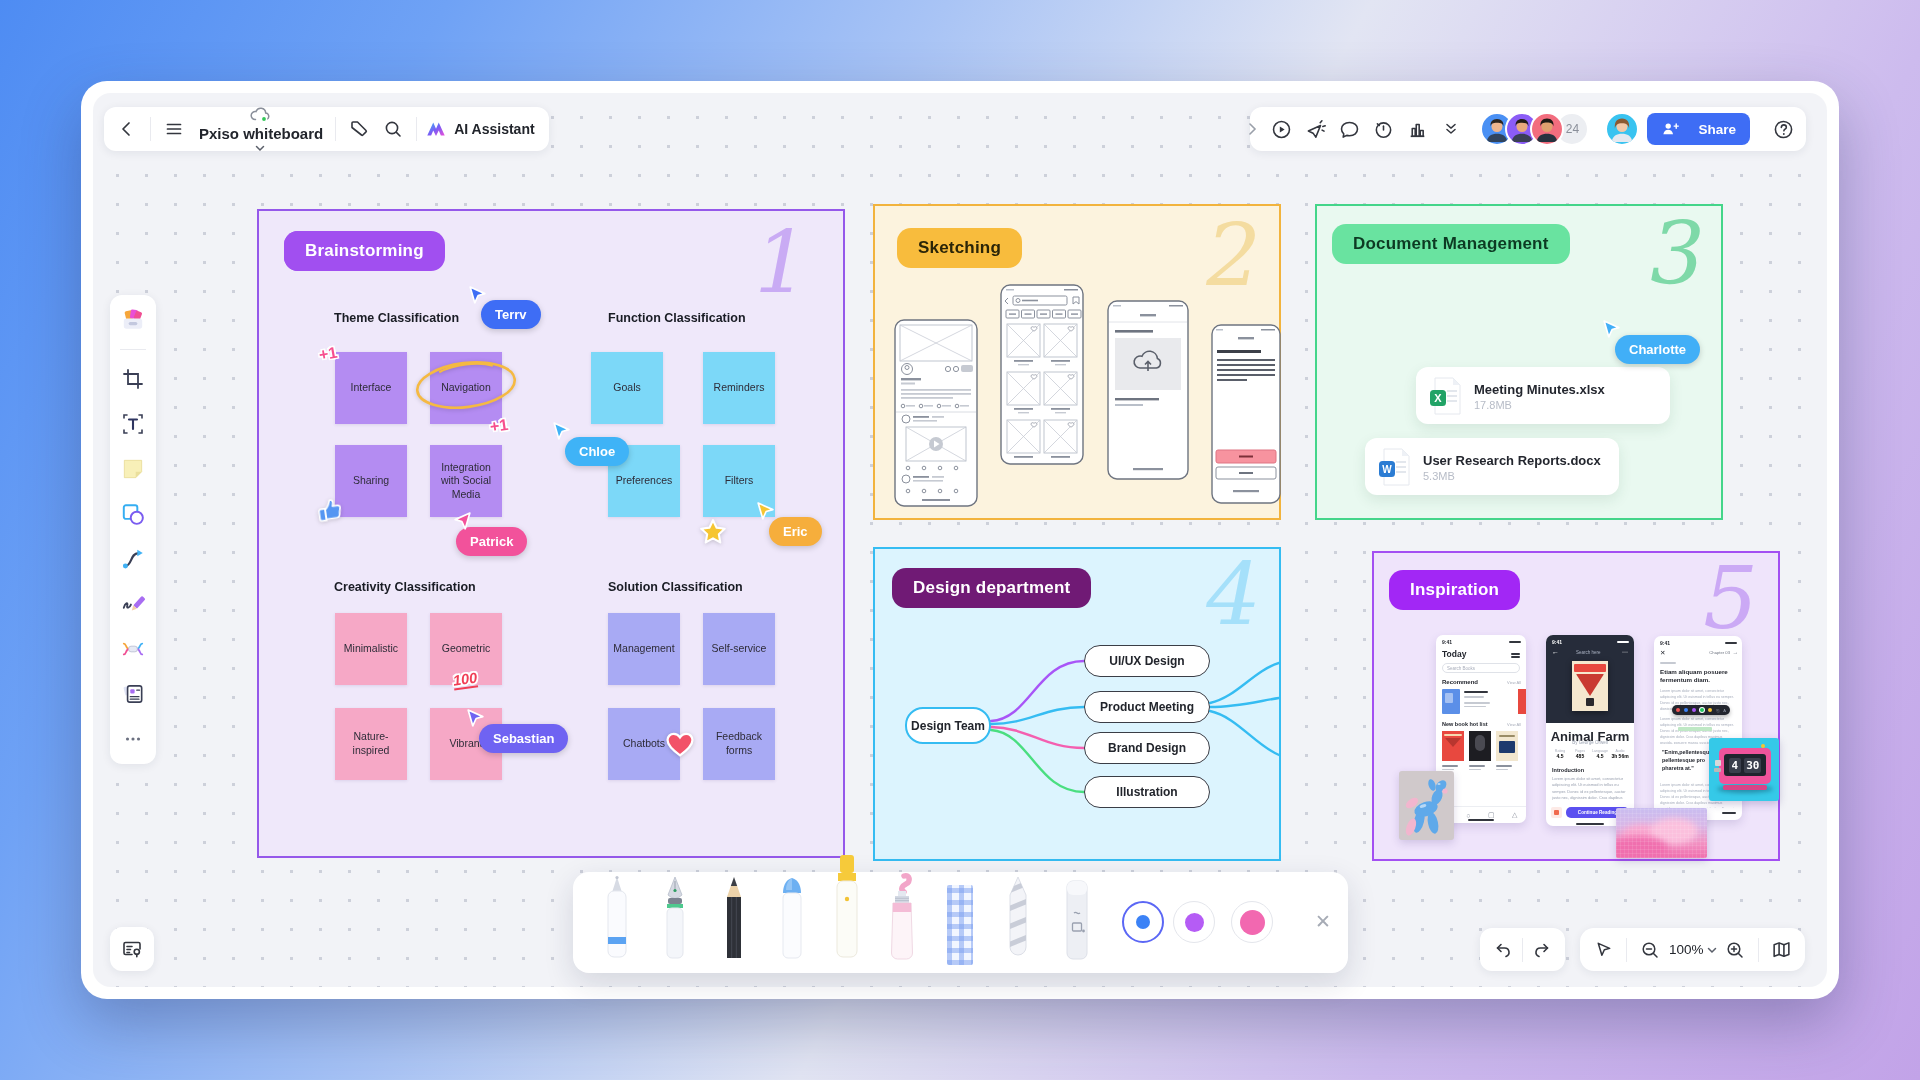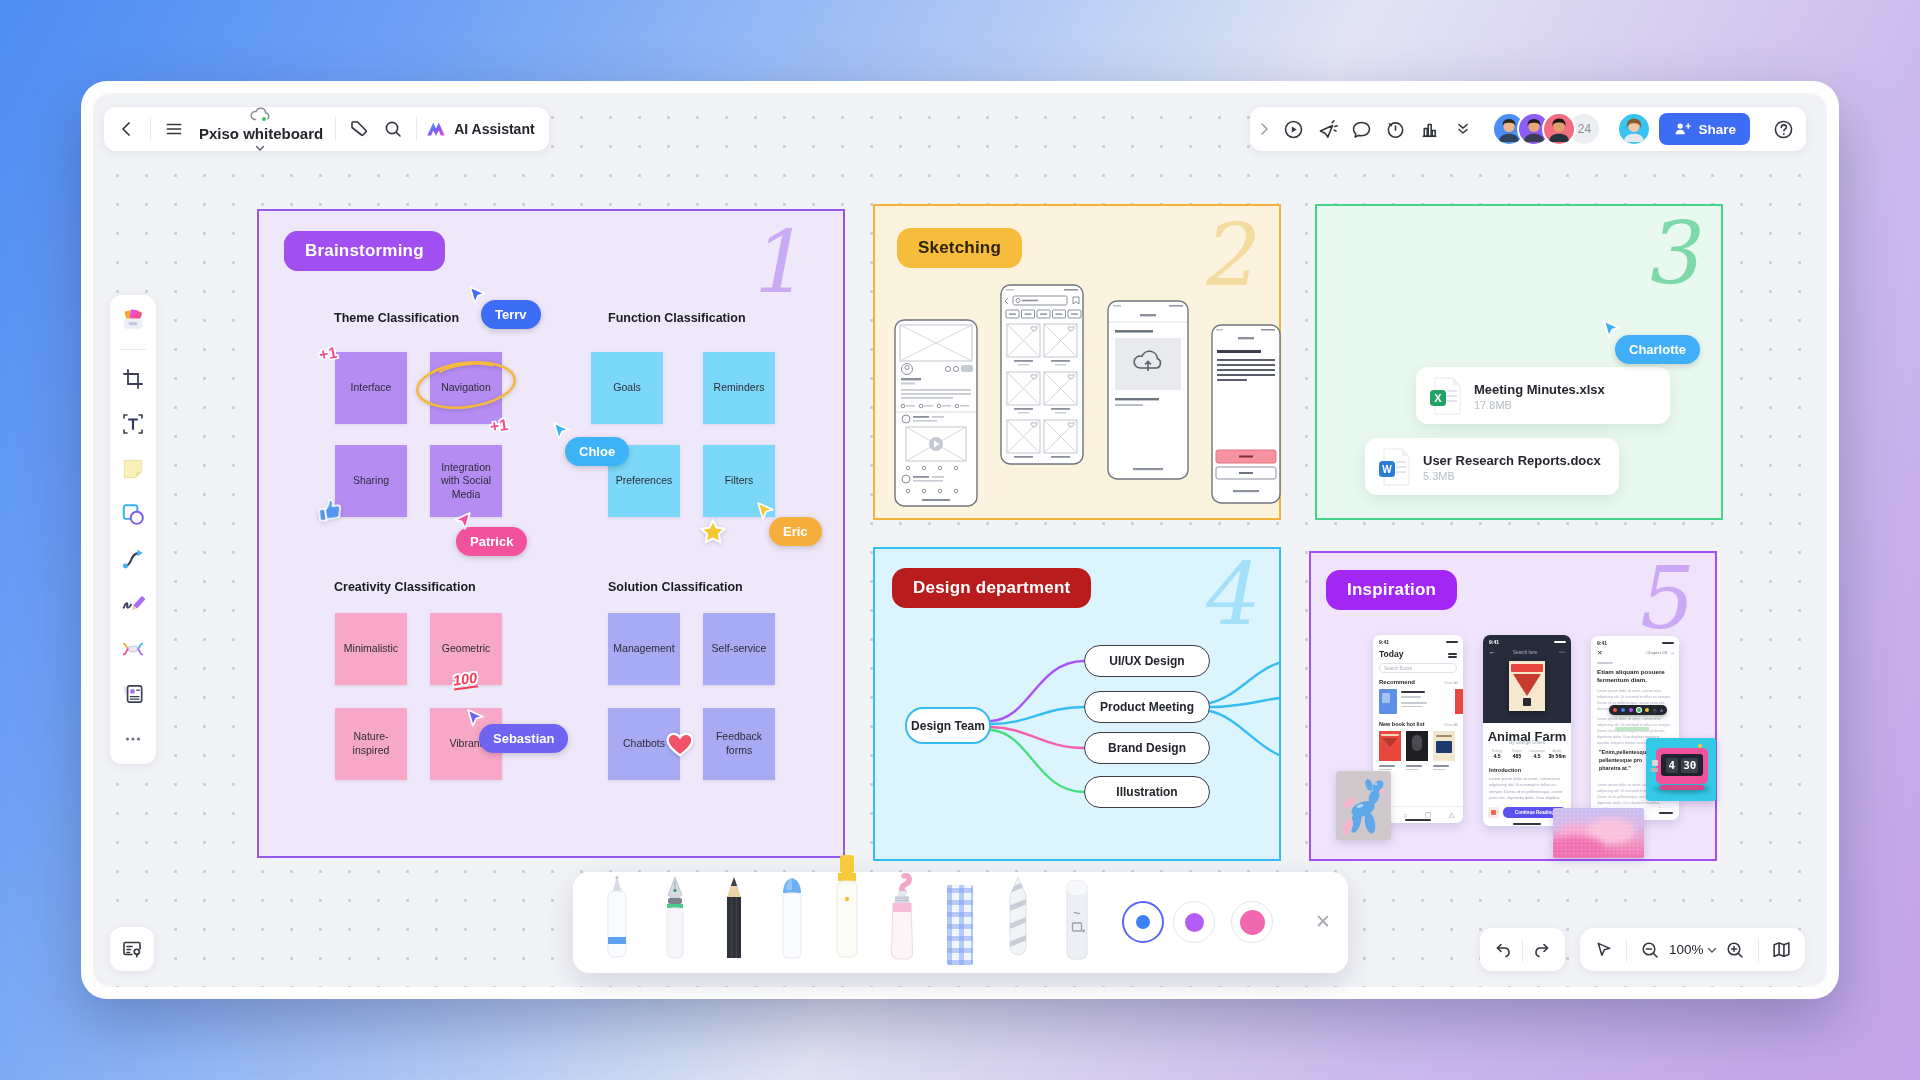--- a/index.html
+++ b/index.html
@@ -10,21 +10,21 @@
     position:relative;
   }
   .window{position:absolute;left:81px;top:81px;width:1758px;height:918px;background:#fff;border-radius:26px;box-shadow:0 24px 60px rgba(35,45,95,.33);}
   .canvas{position:absolute;left:93px;top:93px;width:1734px;height:894px;border-radius:18px;background:#f2f3f7;
     background-image:radial-gradient(circle,#cdd0da 1.6px,transparent 1.7px);background-size:29px 29px;background-position:10px 10px;}
   .bar{position:absolute;background:#fff;border-radius:12px;box-shadow:0 2px 10px rgba(25,35,70,.08);display:flex;align-items:center;padding:0 6px;height:44px;box-sizing:border-box;}
   .icbtn{min-width:34px;height:34px;display:flex;align-items:center;justify-content:center;border-radius:8px;}
   .vdiv{width:1px;height:24px;background:#e9eaef;margin:0 6px;}
   .doc-title{font-size:15px;font-weight:bold;color:#22252c;margin:0 6px 0 8px;}
   .ai-label{font-size:14px;font-weight:bold;color:#22252c;margin-left:7px;}
-  .share-btn{height:32px;background:#3E6DF5;border-radius:8px;display:flex;align-items:center;padding:0 14px;margin:0 4px;}
+  .share-btn{height:32px;background:#3E6DF5;border-radius:8px;display:flex;align-items:center;padding:0 14px;margin:0 4px;gap:12px;}
   .share-btn span{color:#fff;font-size:13.5px;font-weight:bold;margin-left:7px;}
   .avatar{width:30px;height:30px;border-radius:50%;border:2px solid #fff;overflow:hidden;position:relative;flex:none;}
   .av-stack{display:flex;align-items:center;}
   .av-stack .avatar{margin-left:-9px;}
   .av-stack .avatar:first-child{margin-left:0;}
   .count-badge{width:30px;height:30px;border-radius:50%;background:#eceef2;border:2px solid #fff;margin-left:-9px;display:flex;align-items:center;justify-content:center;font-size:12px;color:#8a8f9a;}
   .sidebar{position:absolute;left:110px;top:295px;width:46px;background:#fff;border-radius:12px;box-shadow:0 2px 10px rgba(25,35,70,.08);display:flex;flex-direction:column;align-items:center;padding:9px 0;gap:13px;}
   .sb-it{width:32px;height:32px;display:flex;align-items:center;justify-content:center;border-radius:8px;}
   .hdiv{width:26px;height:1px;background:#e9eaef;}
   
@@ -294,20 +294,21 @@
     <rect x="6" y="55" width="30" height="2" fill="#5a5f6a"></rect>
     <rect x="5" y="126" width="60" height="13" rx="2" fill="#F7939F" stroke="#df7483"></rect>
     <rect x="28" y="131.5" width="14" height="2" fill="#7c2f38"></rect>
     <rect x="5" y="143" width="60" height="12" rx="2" fill="#fff" stroke="#8b919d"></rect>
     <rect x="28" y="148" width="14" height="2" fill="#6e7480"></rect>
     <rect x="22" y="166" width="26" height="2.2" fill="#8b919d"></rect>
   </svg>
 </div>
 
 <div class="frame" style="left:1315px;top:204px;width:408px;height:316px;background:#E9F9F0;border-color:#44D58A;">
+  <div class="fpill" style="left:15px;top:18px;background:#69E3A0;color:#0d3a23;"><span>Document Management</span></div>
   <div class="fnum" style="right:16px;top:4px;color:#7ED9A8;">3</div>
 
   <div class="fcard" style="left:99px;top:161px;">
     <svg width="34" height="40" viewBox="0 0 34 40" style="flex:none;margin-right:11px;">
       <path d="M6 2h18l7 7v29H6z" fill="#fff" stroke="#e5e8ee"></path>
         <path d="M24 2l7 7h-7z" fill="#eef1f6"></path>
       <g stroke="#dde1e9" stroke-width="1.6">
           <line x1="18" y1="15" x2="28" y2="15"></line>
           <line x1="18" y1="20" x2="28" y2="20"></line>
           <line x1="18" y1="25" x2="28" y2="25"></line>
@@ -337,39 +338,39 @@
       <div class="fsize">5.3MB</div>
     </div>
   </div>
   <svg class="cursor" style="left:284px;top:113px;" viewBox="0 0 20 20">
       <path d="M3 2L17 8.2 10.6 10 7.4 17Z" fill="#41AFF7" stroke="#fff" stroke-width="1.6" stroke-linejoin="round"></path>
     </svg>
   <div class="cursor-pill" style="left:298px;top:129px;background:#41AFF7;">Charlotte</div>
 </div>
 
 <div class="frame" style="left:873px;top:547px;width:408px;height:314px;background:#DCF4FE;border-color:#35BCF2;">
-  <div class="fpill" style="left:17px;top:19px;background:#b91c1c;color:#fff;"><span>Design department</span></div>
+  <div class="fpill" style="left:17px;top:19px;background:#701a75;color:#fff;"><span>Design department</span></div>
   <div class="fnum" style="right:18px;top:2px;color:#A5E0FA;">4</div>
   <svg style="position:absolute;left:0;top:0;" width="404" height="310" viewBox="0 0 404 310" fill="none" stroke-linecap="round">
     <path d="M116 172 C155 170 162 112 209 112" stroke="#A855F7" stroke-width="2.4"></path>
     <path d="M116 175 C155 175 168 158 209 158" stroke="#35BCF2" stroke-width="2.4"></path>
     <path d="M116 178 C155 179 168 199 209 199" stroke="#F45FB0" stroke-width="2.4"></path>
     <path d="M116 181 C155 184 162 243 209 243" stroke="#4ADE80" stroke-width="2.4"></path>
     <path d="M335 154 C362 148 378 122 404 114" stroke="#35BCF2" stroke-width="2.4"></path>
     <path d="M335 158 C362 158 384 152 404 149" stroke="#35BCF2" stroke-width="2.4"></path>
     <path d="M335 162 C362 168 380 196 404 206" stroke="#35BCF2" stroke-width="2.4"></path>
   </svg>
   <div class="mnode" style="left:30px;top:158px;width:86px;height:37px;border:2.5px solid #35BCF2;border-radius:18px;">Design Team</div>
   <div class="mnode" style="left:209px;top:96px;width:126px;height:32px;border:1.6px solid #3a3d46;border-radius:16px;">UI/UX Design</div>
   <div class="mnode" style="left:209px;top:142px;width:126px;height:32px;border:1.6px solid #3a3d46;border-radius:16px;">Product Meeting</div>
   <div class="mnode" style="left:209px;top:183px;width:126px;height:32px;border:1.6px solid #3a3d46;border-radius:16px;">Brand Design</div>
   <div class="mnode" style="left:209px;top:227px;width:126px;height:32px;border:1.6px solid #3a3d46;border-radius:16px;">Illustration</div>
 </div>
 
-<div class="frame" style="left:1309px;top:551px;width:408px;height:310px;background:#EFE4FB;border-color:#A34FF2;">
+<div class="frame" style="left:1372px;top:551px;width:408px;height:310px;background:#EFE4FB;border-color:#A34FF2;">
   <div class="fpill" style="left:15px;top:17px;background:#A227F5;color:#fff;"><span>Inspiration</span></div>
   <div class="fnum" style="right:20px;top:2px;color:#CBA9F5;">5</div>
 
   <div class="shot" style="left:62px;top:82px;width:90px;height:188px;z-index:1;">
     <span class="tiny" style="left:6px;top:4px;font-size:5px;font-weight:bold;">9:41</span>
     <span class="ln" style="right:5px;top:6px;width:12px;height:2px;background:#33363e;"></span>
     <span class="tiny" style="left:6px;top:14px;font-size:8.5px;font-weight:bold;">Today</span>
     <span class="ln" style="right:6px;top:18px;width:9px;height:1.6px;background:#33363e;"></span>
       <span class="ln" style="right:6px;top:21px;width:9px;height:1.6px;background:#33363e;"></span>
     <div style="position:absolute;left:6px;top:28px;width:78px;height:10px;border:1px solid #dfe2e8;border-radius:5px;display:flex;align-items:center;padding:0 4px;box-sizing:border-box;">

